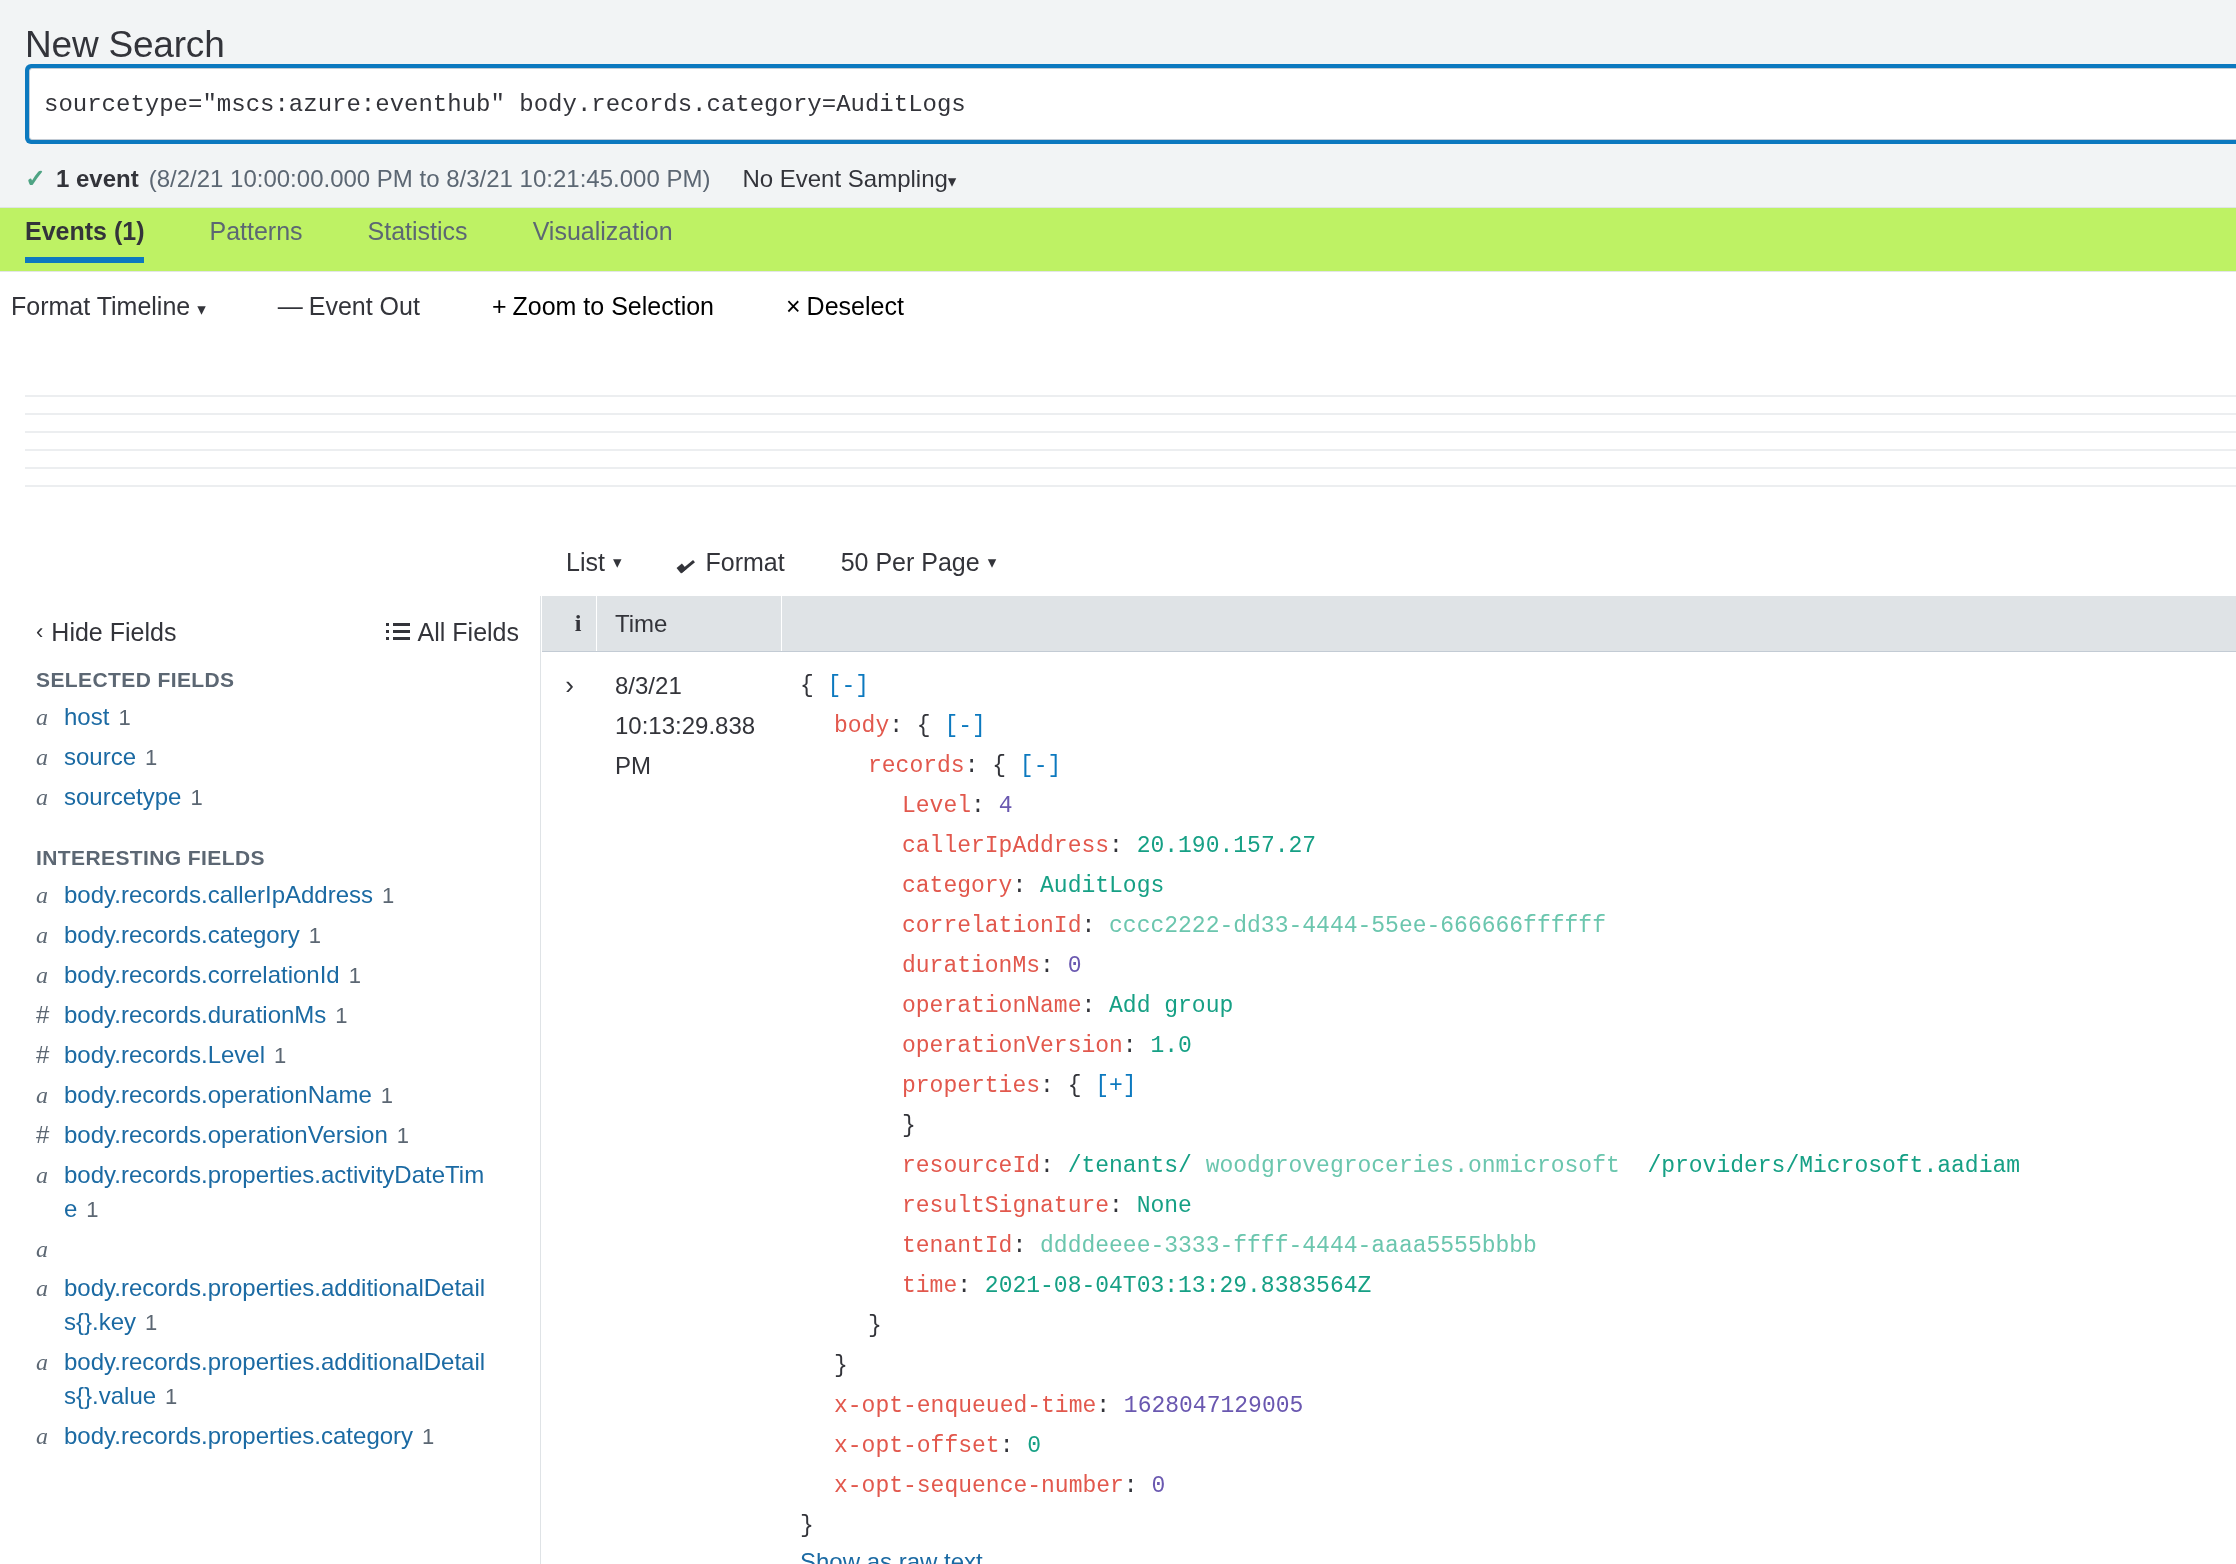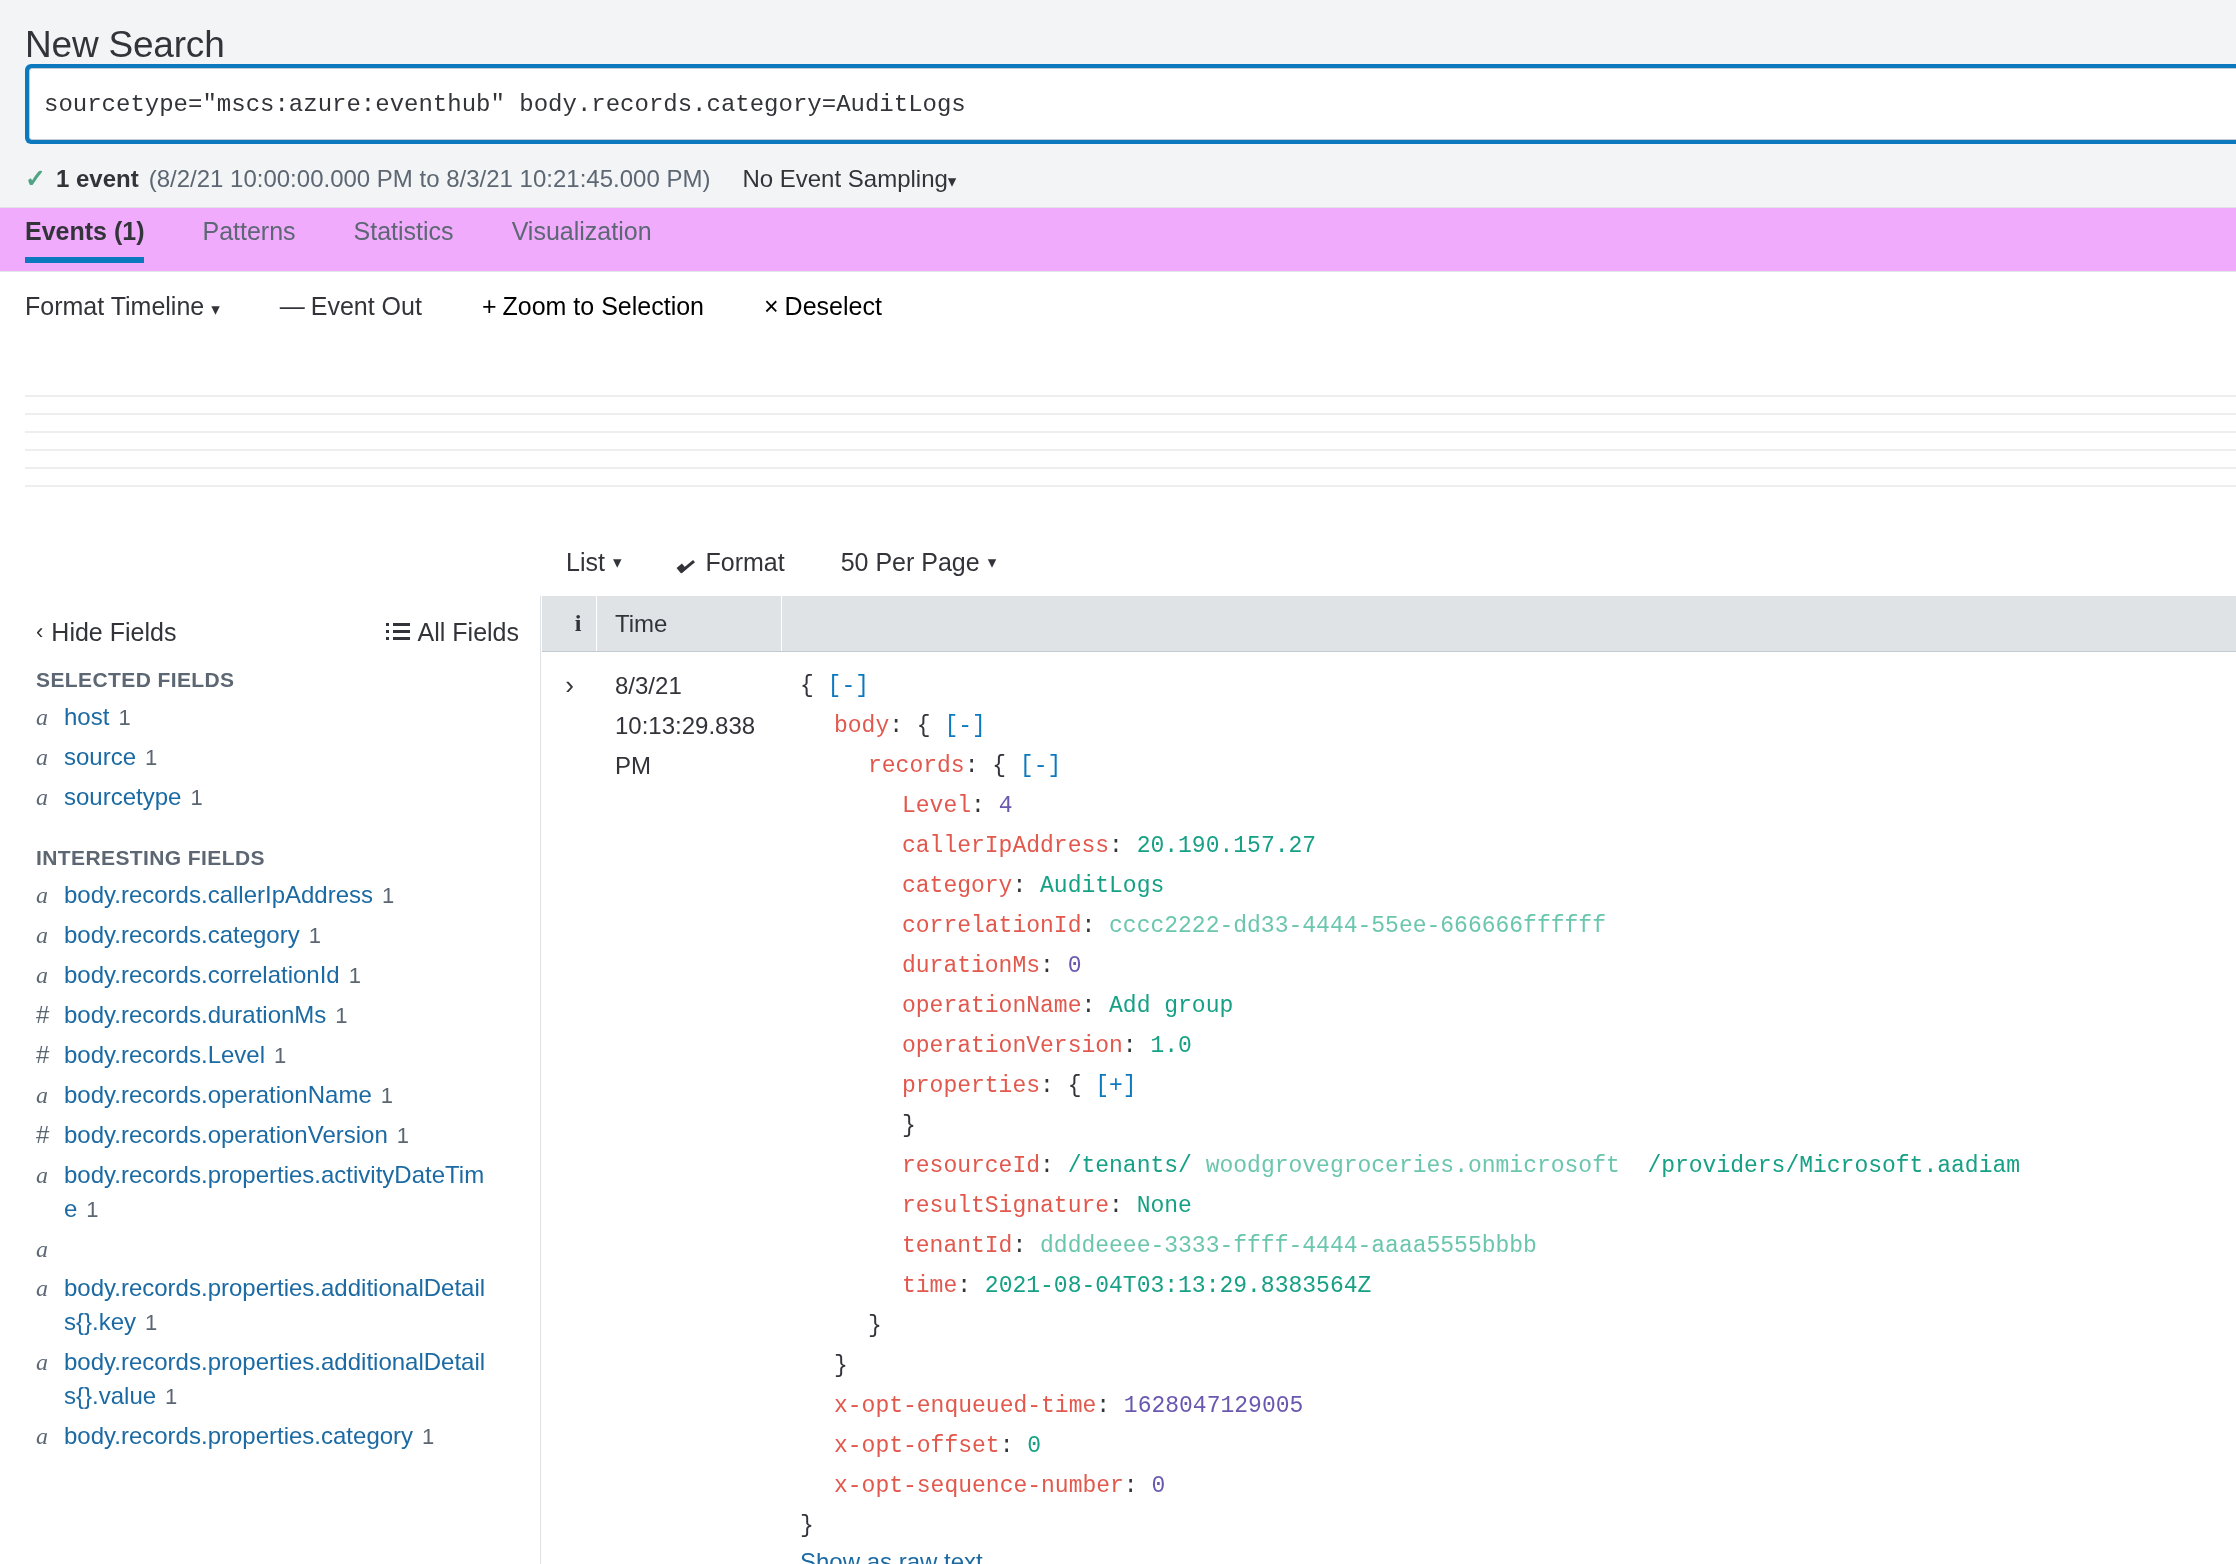--- a/index.html
+++ b/index.html
@@ -98,26 +98,26 @@
     margin-left: 22px;
     cursor: pointer;
   }
   .caret { font-size: 17px; }
 
   
   .tabs {
     position: absolute;
     left: 0; top: 208px;
     width: 2236px; height: 64px;
-    background: #f0abfc;
+    background: #bef264;
     border-bottom: 1px solid #e3e6e8;
     display: flex;
     align-items: flex-start;
     padding-left: 25px;
-    gap: 6px;
+    gap: 13px;
   }
   .tab {
     position: relative;
     font-size: 25px;
     color: #5c6773;
     padding: 9px 26px 0 26px;
     cursor: pointer;
     white-space: nowrap;
   }
   .tab:first-child { padding-left: 0; }
@@ -131,22 +131,22 @@
     background: #0c79bf;
   }
 
   
   .tl-toolbar {
     position: absolute;
     left: 0; top: 272px;
     width: 2128px; height: 68px;
     display: flex;
     align-items: center;
-    padding-left: 25px;
-    gap: 0;
+    padding-left: 11px;
+    gap: 12px;
   }
   .tl-btn {
     font-size: 25px;
     color: #33343a;
     cursor: pointer;
     white-space: nowrap;
     margin-right: 60px;
   }
   .tl-btn.disabled { color: #000000; cursor: default; }
   .tl-sign { font-size: 25px; margin-right: 6px; }

